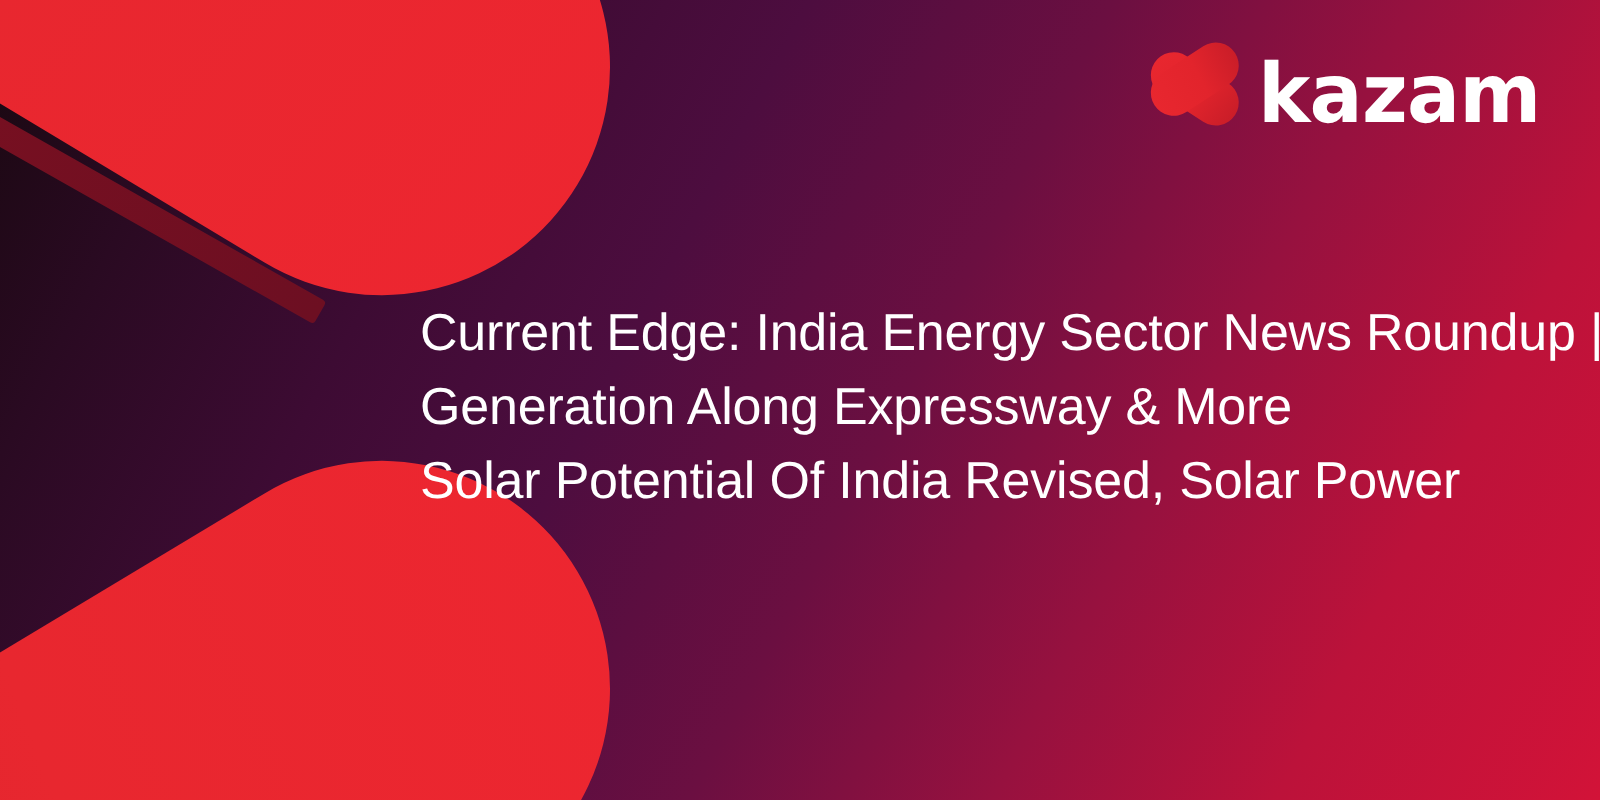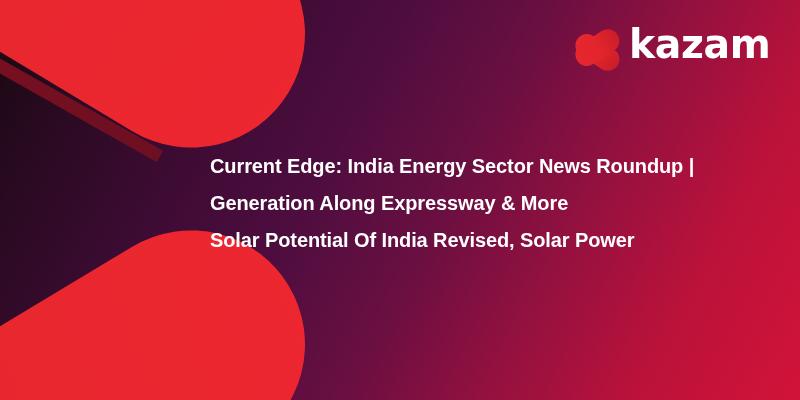--- a/index.html
+++ b/index.html
@@ -64,23 +64,23 @@
     background: linear-gradient(90deg, rgba(110,12,24,0) 0%, #7d1020 30%, #6d0f22 100%);
     transform: rotate(29.5deg);
     transform-origin: 100% 50%;
     border-radius: 2px;
   }
 
   
   .logo {
     position: absolute;
     right: 24px;
-    top: 24px;
+    top: 12px;
     display: flex;
-    align-items: flex-start;
+    align-items: flex-end;
     gap: 9px;
     height: 56px;
   }
   .logo-mark {
     position: relative;
     width: 50px;
     height: 52px;
   }
   .logo-mark .lbar {
     position: absolute;
@@ -113,22 +113,22 @@
     white-space: nowrap;
   }
 
   
   .headline {
     position: absolute;
     left: 210px;
     top: 148px;
     width: 580px;
     color: #ffffff;
-    font-size: 20px;
-    font-weight: 700;
+    font-size: 26px;
+    font-weight: 400;
     line-height: 37px;
     letter-spacing: -0.1px;
   }
   .headline .hl-line {
     display: block;
     white-space: nowrap;
   }
 </style>
 </head>
 <body>

